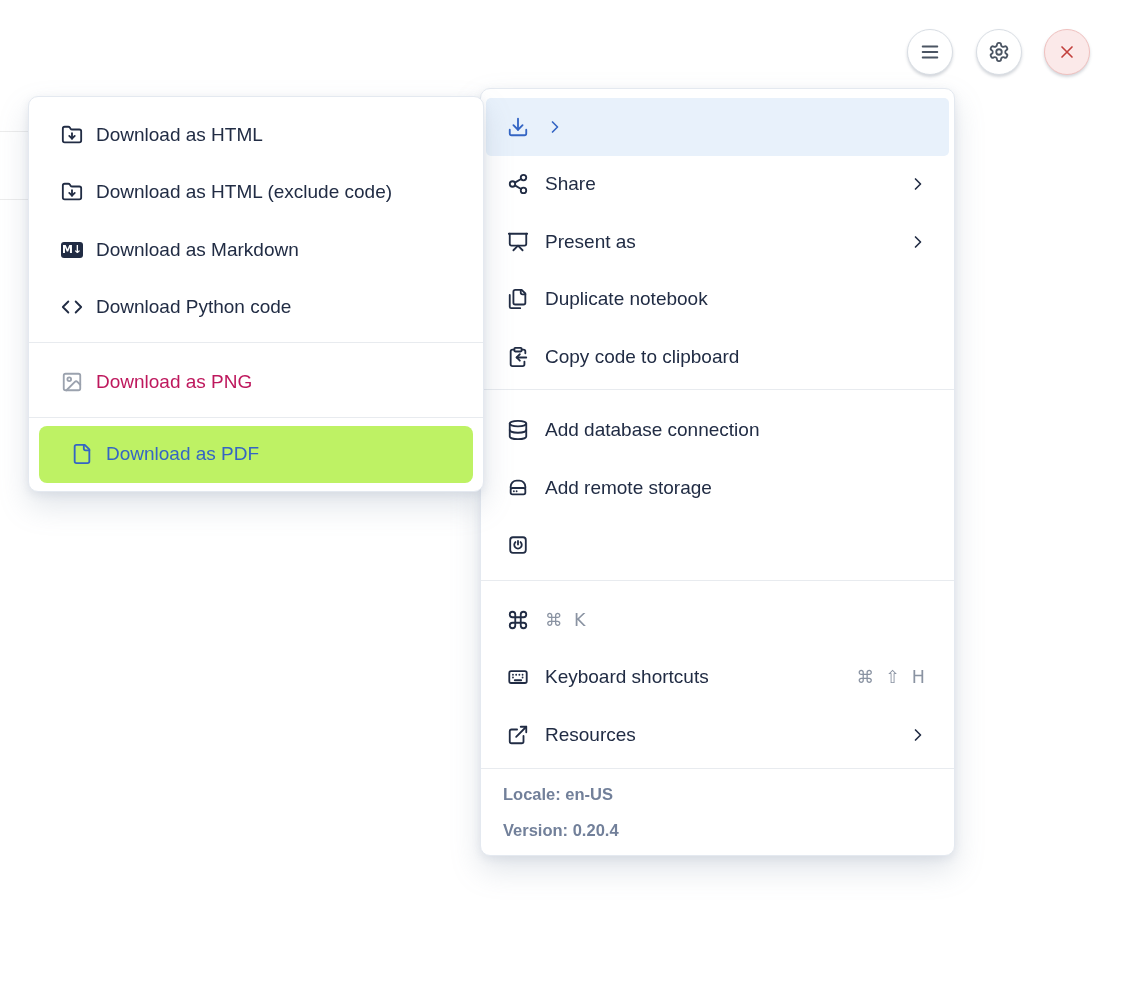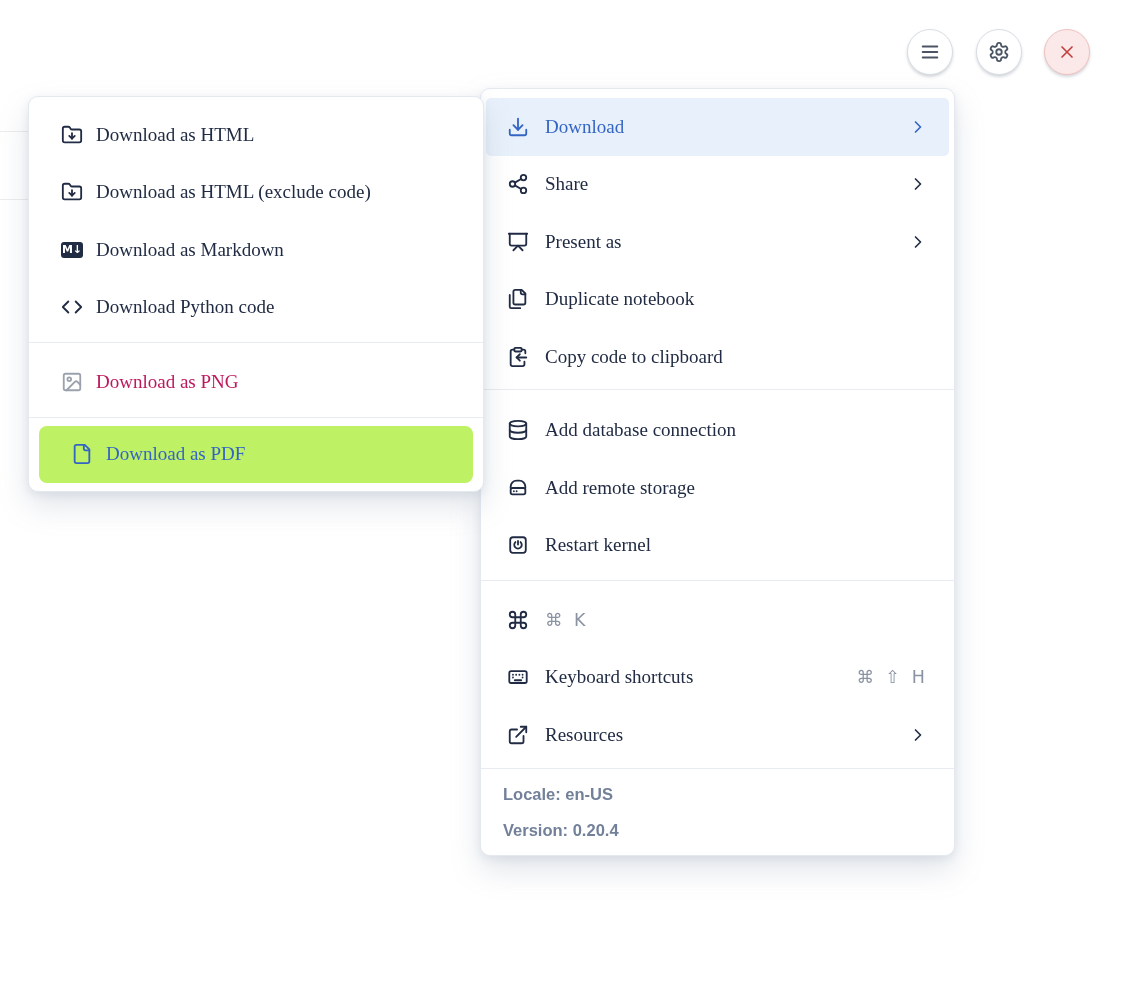--- a/index.html
+++ b/index.html
@@ -40,21 +40,21 @@
   #download-submenu { left:28px; top:96px; width:456px; padding:9px 0 8px; z-index:10; }
 
   .row {
     height:57.5px; display:flex; align-items:center;
     padding:0 26px 0 25px; font-size:19px; cursor:pointer;
     white-space:nowrap;
   }
   #download-submenu .row { padding:0 16px 0 32px; }
   .icon { width:24px; height:24px; display:flex; align-items:center; justify-content:center; margin-right:15px; flex:none; }
   #download-submenu .icon { width:22px; height:22px; margin-right:13px; }
-  .label { flex:1; overflow:hidden;font-family:Liberation Serif, serif; }
+  .label { flex:1; overflow:hidden; }
   .chev { flex:none; color:#212c44; }
   .shortcut { flex:none; color:#8a93a2; font-size:17.5px; font-family:"DejaVu Sans",sans-serif; letter-spacing:3px; }
 
   .divider { height:1px; background:#e8ebef; }
   .div-a { margin:3px 0 12px; }
   .div-b { margin:6px 0 10px; }
   .div-c { margin:4px 0 0; }
   .div-s1 { margin:6px 0 10px; }
   .div-s2 { margin:6px 0 0; }
 
@@ -107,21 +107,20 @@
 <div class="panel" id="main-menu">
 
   <div class="row hl-full accent">
     <span class="icon">
       <svg class="ic" width="22" height="22" viewBox="0 0 24 24">
           <path d="M21 15v4a2 2 0 0 1-2 2H5a2 2 0 0 1-2-2v-4"></path>
           <polyline points="7 10 12 15 17 10"></polyline>
           <line x1="12" x2="12" y1="15" y2="3"></line>
         </svg>
     </span>
-    <span class="label">Download</span>
     <span class="chev">
       <svg class="ic" width="20" height="20" viewBox="0 0 24 24">
           <path d="m9 6 6 6-6 6"></path>
         </svg>
     </span>
   </div>
 
   <div class="row">
     <span class="icon">
       <svg class="ic" width="22" height="22" viewBox="0 0 24 24">
@@ -207,21 +206,20 @@
   </div>
 
   <div class="row">
     <span class="icon">
       <svg class="ic" width="22" height="22" viewBox="0 0 24 24">
           <rect x="3.5" y="3.5" width="17" height="17" rx="3"></rect>
           <path d="M12 7.5v4"></path>
           <path d="M9.2 8.8a4.1 4.1 0 1 0 5.6 0"></path>
         </svg>
     </span>
-    <span class="label">Restart kernel</span>
   </div>
 
   <div class="divider div-b"></div>
 
   <div class="row">
     <span class="icon">
       <svg class="ic" width="22" height="22" viewBox="0 0 24 24">
           <path d="M15 6v12a3 3 0 1 0 3-3H6a3 3 0 1 0 3 3V6a3 3 0 1 0-3 3h12a3 3 0 1 0-3-3"></path>
         </svg>
     </span>

